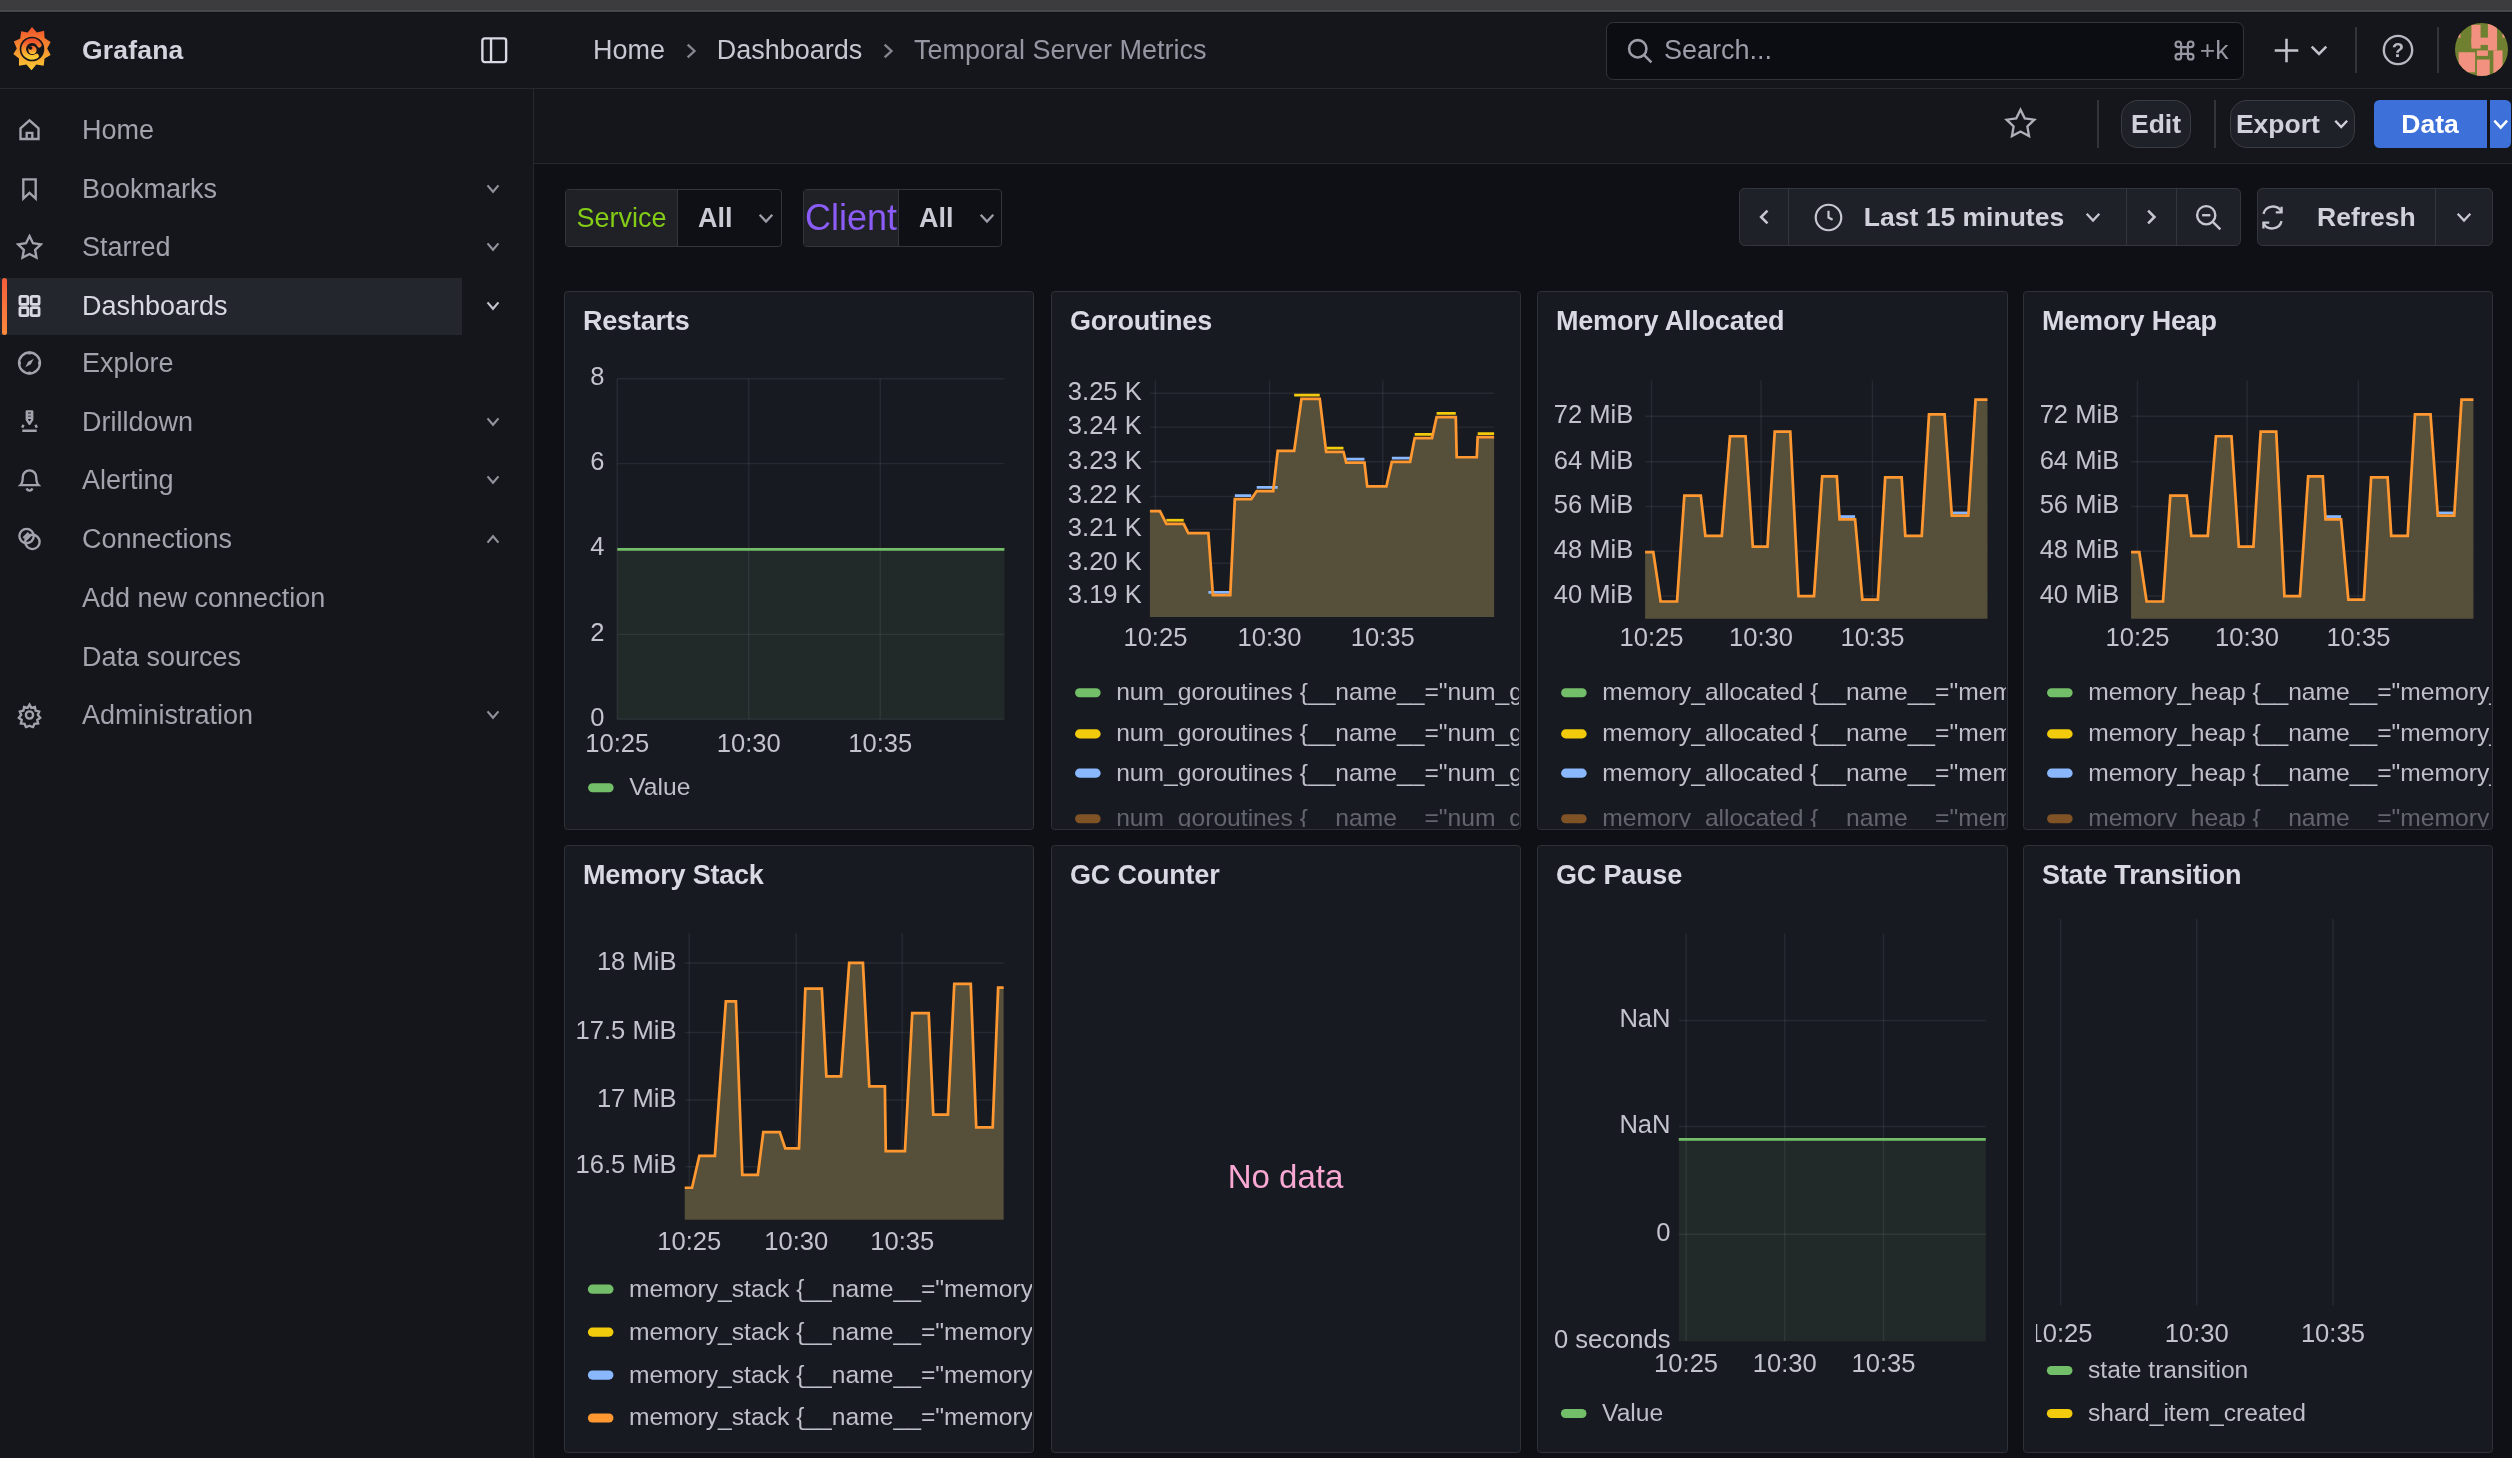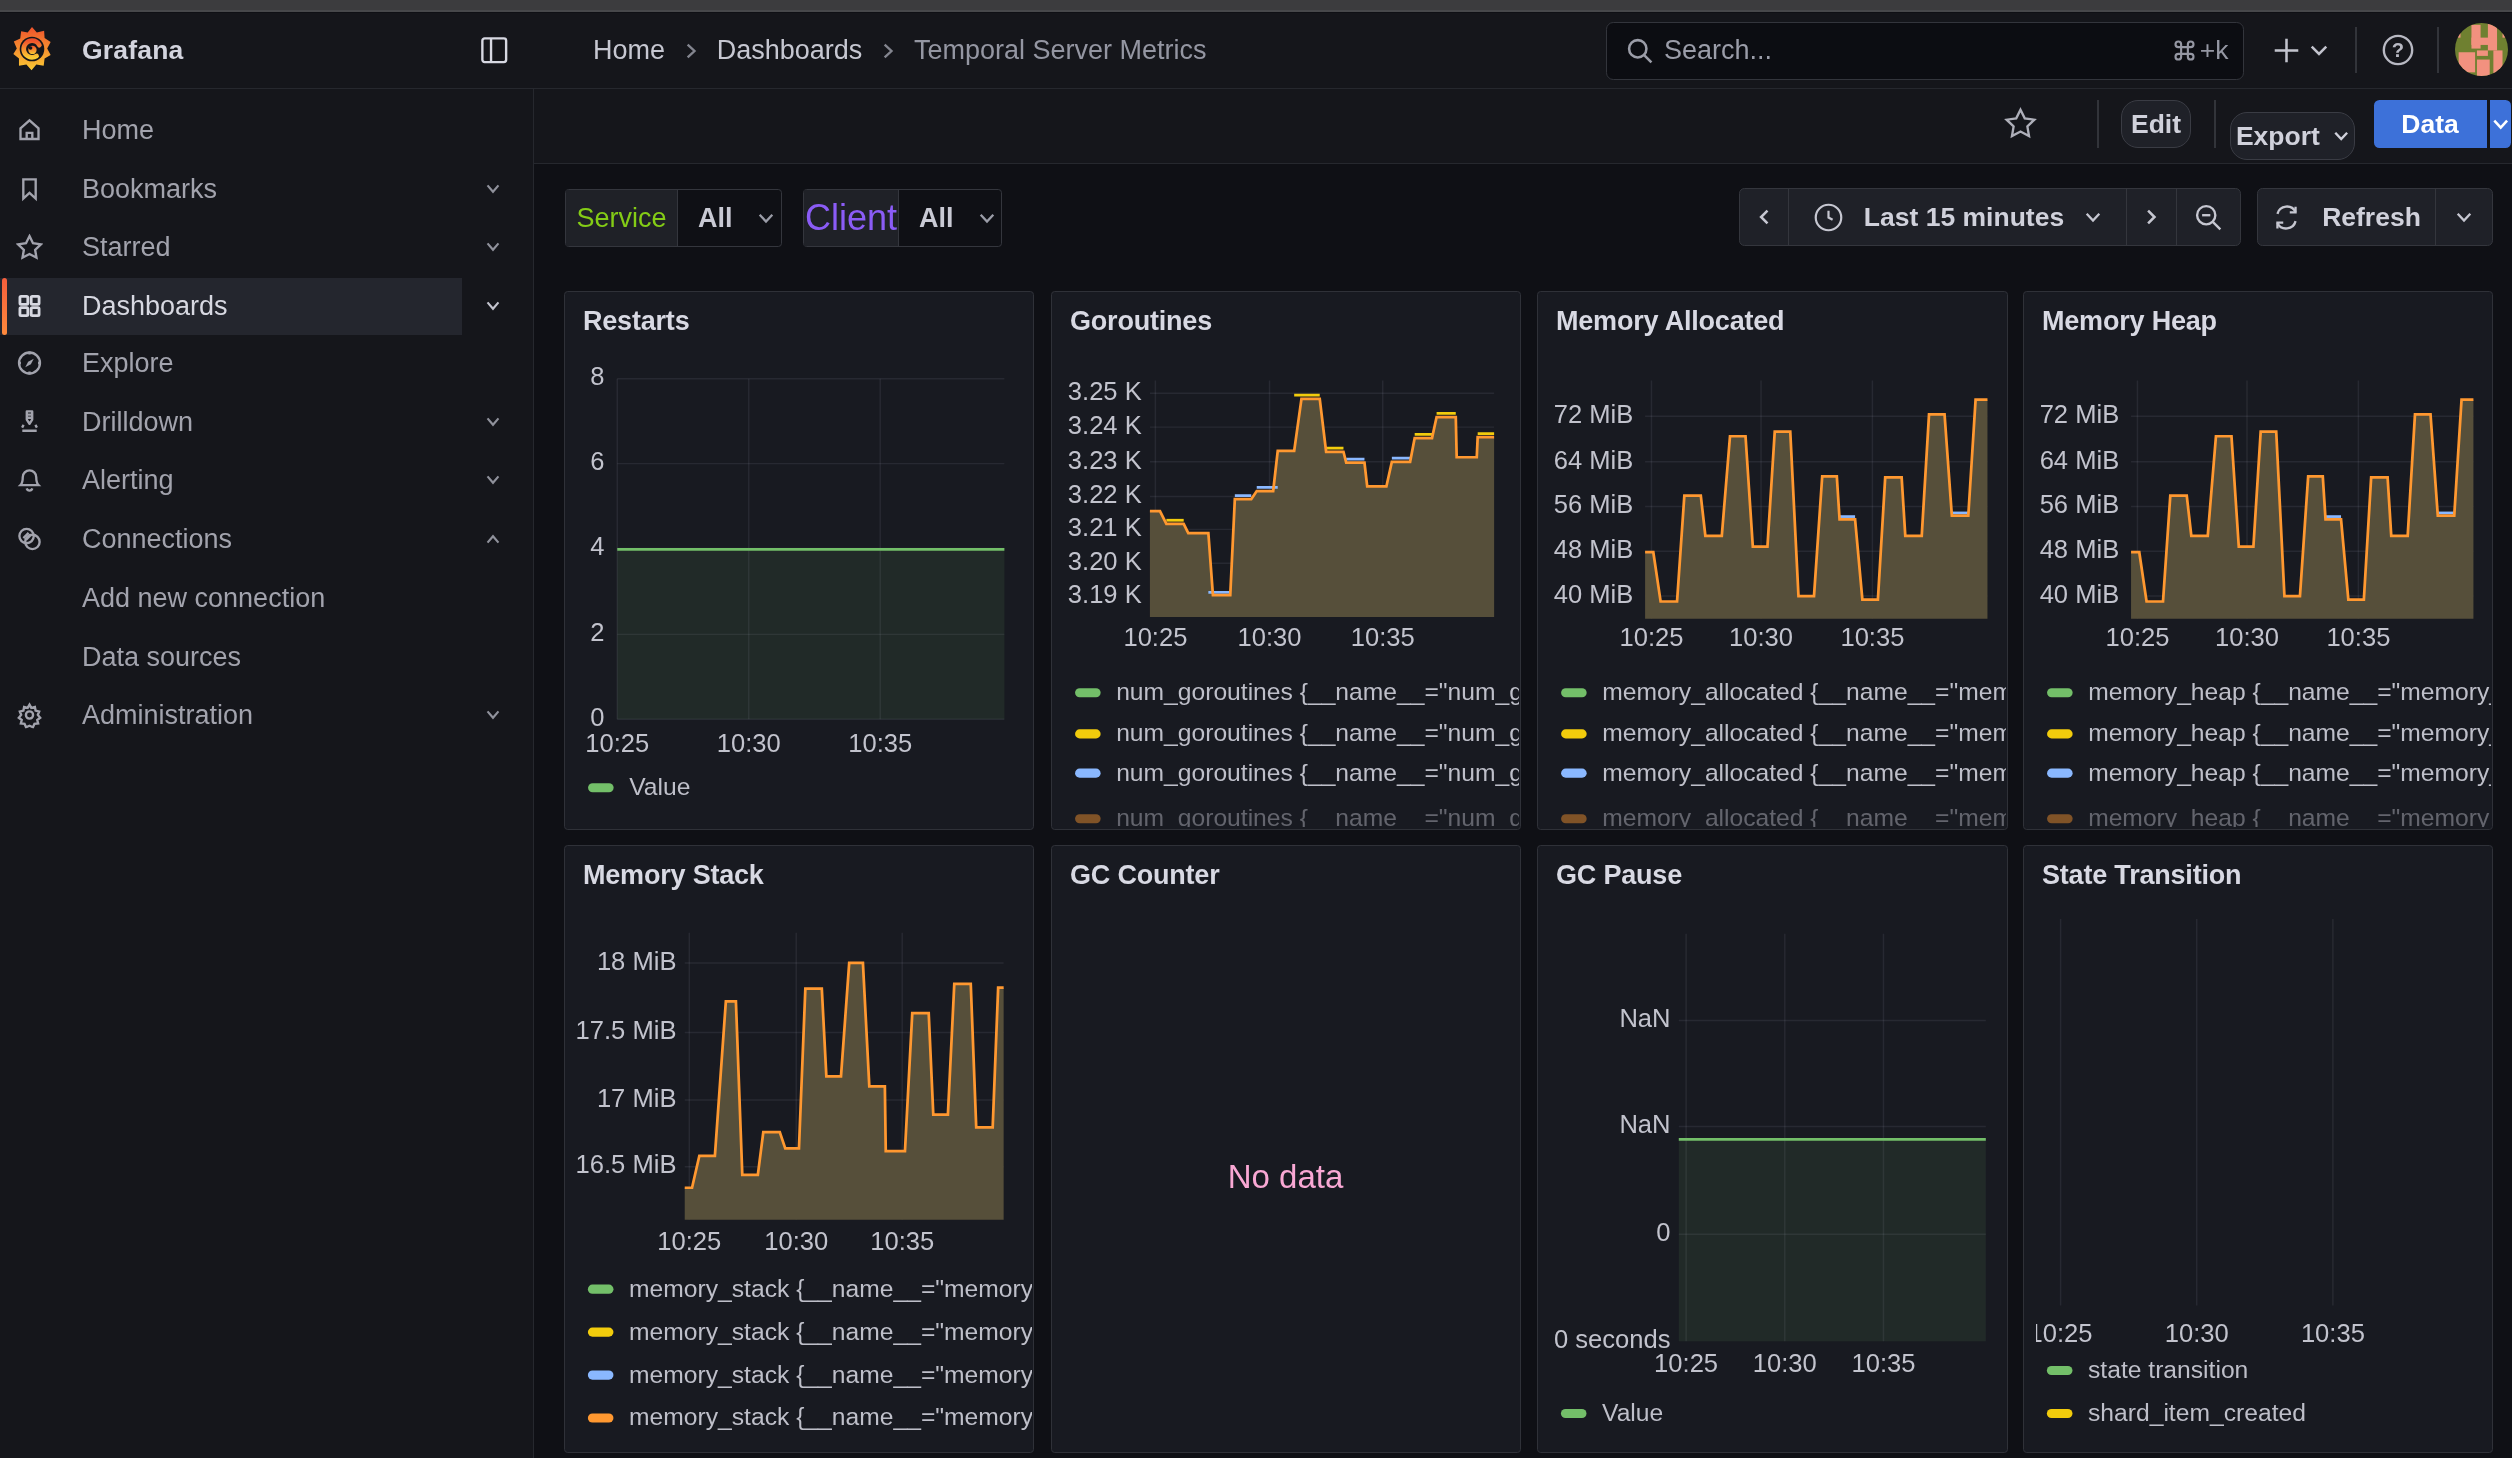--- a/index.html
+++ b/index.html
@@ -105,21 +105,21 @@
 <rect x="24" y="30" width="12" height="6" fill="#F2917F"></rect>
 </g>
 </svg>
 
 <svg class="abs" style="left:2004px;top:107px" width="33" height="32" viewBox="0 0 24 23" fill="none" stroke="#AEAFB9" stroke-width="1.7">
     <path d="M12 1.8 L15.1 8.1 L22.1 9.1 L17 14 L18.2 21 L12 17.7 L5.8 21 L7 14 L1.9 9.1 L8.9 8.1 Z"></path>
   </svg>
 <div class="abs" style="left:2097px;top:100px;width:1.8px;height:48px;background:#32343A"></div>
 <div class="abs" style="left:2214px;top:100px;width:1.8px;height:48px;background:#32343A"></div>
 <div class="btn" style="left:2121px;top:100px;width:70px">Edit</div>
-<div class="btn" style="left:2230px;top:112px;width:125px;gap:12.8px">Export
+<div class="btn" style="left:2230px;top:100px;width:125px;gap:12.8px">Export
 <svg width="16.4" height="12.8" viewBox="0 0 18 14" fill="none" stroke="#D0D1DB" stroke-width="2.6">
       <path d="M2.5 3 L9 10 L15.5 3"></path>
     </svg>
 </div>
 <div class="abs" style="left:2374px;top:100px;width:137px;height:48px;background:#3D71D9;border-radius:5.5px"></div>
 <div class="abs" style="left:2487px;top:100px;width:2.7px;height:48px;background:#15161B"></div>
 <div class="abs" style="left:2374px;top:100px;width:112px;height:48px;display:flex;align-items:center;justify-content:center;color:#FFFFFF;font-size:26.5px;font-weight:700">Data</div>
 <svg class="abs" style="left:2492px;top:118px" width="17.4" height="12.8" viewBox="0 0 19 14" fill="none" stroke="#FFFFFF" stroke-width="2.8">
     <path d="M2.5 3 L9.5 10.5 L16.5 3"></path>
   </svg>
@@ -259,21 +259,21 @@
     </div>
 <div style="width:63px;display:flex;align-items:center;justify-content:center">
       <svg width="31" height="31" viewBox="0 0 34 34" fill="none" stroke="#C6C7D1" stroke-width="2.6">
         <circle cx="14.5" cy="14.5" r="10"></circle>
         <line x1="22" y1="22" x2="30" y2="30"></line>
         <line x1="10" y1="14.5" x2="19" y2="14.5"></line>
       </svg>
     </div>
 </div>
 <div class="abs" style="left:2257px;top:188px;width:236px;height:58px;background:#1F2128;border:1.8px solid #34363D;border-radius:5.5px;display:flex;align-items:stretch;color:#D0D1DB">
-<div style="flex:1;display:flex;align-items:center;justify-content:center;gap:21px;border-right:1.8px solid #34363D">
+<div style="flex:1;display:flex;align-items:center;justify-content:flex-start;gap:30px;border-right:1.8px solid #34363D">
 <svg width="29" height="29" viewBox="0 0 24 24" fill="none" stroke="#C6C7D1" stroke-width="1.9">
         <path d="M4.5 9 A8 8 0 0 1 19.5 7.5"></path>
         <path d="M19.5 3 L19.5 7.8 L14.7 7.8"></path>
         <path d="M19.5 15 A8 8 0 0 1 4.5 16.5"></path>
         <path d="M4.5 21 L4.5 16.2 L9.3 16.2"></path>
       </svg>
 <span style="font-size:26.5px;font-weight:700">Refresh</span>
     </div>
 <div style="width:56px;display:flex;align-items:center;justify-content:center">
       <svg width="18" height="12.8" viewBox="0 0 20 14" fill="none" stroke="#C6C7D1" stroke-width="2.6">

